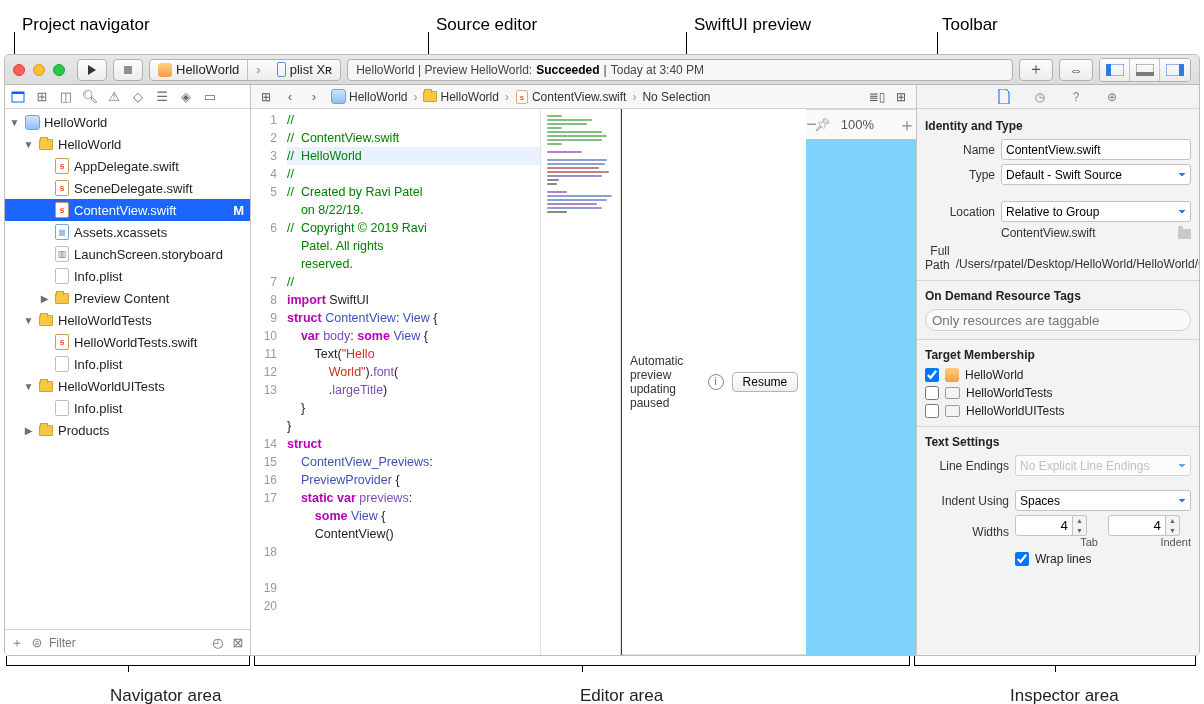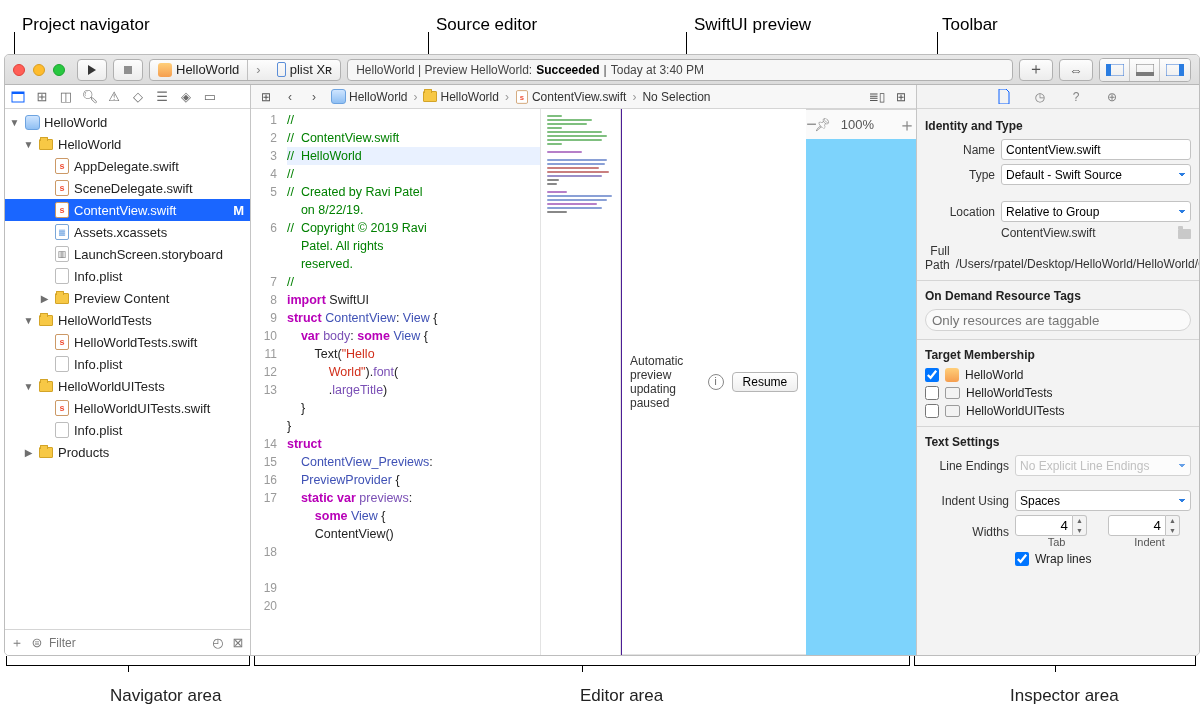--- a/index.html
+++ b/index.html
@@ -101,21 +101,21 @@
   .form-row input[type=text], .form-row select { flex:1; height:21px; border:1px solid #c3c3c3; border-radius:3px; padding:0 4px; font-size:12px; background:#fff; }
   .form-row select { background:#fff; -webkit-appearance:none; padding-right:18px; background-image: linear-gradient(45deg, transparent 50%, #2b7de1 50%), linear-gradient(135deg, #2b7de1 50%, transparent 50%); background-position: right 8px top 8px, right 4px top 8px; background-size:4px 4px; background-repeat:no-repeat; }
   .small-val { color:#333; }
   .sep-line { border:none; border-top:1px solid #d5d5d5; margin:8px -8px; }
   input[type=checkbox]{width:14px;height:14px;}
   .chk-row { display:flex; align-items:center; gap:6px; margin:4px 0 4px 0; }
   .stepper { display:flex; align-items:center; }
   .stepper input { width:58px; text-align:right; height:21px; border:1px solid #c3c3c3; border-radius:3px 0 0 3px; padding:0 4px;}
   .stepper .sb { width:14px; height:21px; border:1px solid #c3c3c3; border-left:none; display:flex; flex-direction:column; border-radius:0 3px 3px 0;}
   .stepper .sb span{flex:1;font-size:7px;display:flex;align-items:center;justify-content:center;color:#666;}
-  .under-lab { font-size:11px; color:#555; text-align:center; }
+  .under-lab { font-size:11px; color:#555; text-align:right; }
   .fp-text { font-size:12px; color:#333; line-height:15px; }
   .placeholder { color:#9c9c9c; }
   .folder-sm { display:inline-block;width:13px;height:10px;background:#c9c9c9;border-radius:1px;position:relative;margin-top:2px; }
   .folder-sm::before{content:"";position:absolute;top:-3px;left:0;width:5px;height:3px;background:#c9c9c9;border-radius:1px 1px 0 0;}
 
   
   .bracket-row { position:relative; height:14px; width:1196px; margin:0 4px; }
   .brk { position:absolute; border-left:1px solid #000; border-right:1px solid #000; border-bottom:1px solid #000; height:10px; top:0;}
   .brk-tick{position:absolute; width:1px; background:#000; height:6px; top:10px;}
 </style>
@@ -299,27 +299,20 @@
               <span class="ico-plist"></span>
             </span>
             <span>Info.plist</span>
           </div>
           <div class="row ind1">
             <span class="disc">▼</span>
             <span class="ficon">
               <span class="ico-folder"></span>
             </span>
             <span>HelloWorldUITests</span>
-          </div>
-          <div class="row ind2">
-            <span class="disc"></span>
-            <span class="ficon">
-              <span class="ico-swift"></span>
-            </span>
-            <span>HelloWorldUITests.swift</span>
           </div>
           <div class="row ind2">
             <span class="disc"></span>
             <span class="ficon">
               <span class="ico-plist"></span>
             </span>
             <span>Info.plist</span>
           </div>
           <div class="row ind1">
             <span class="disc">▶</span>

